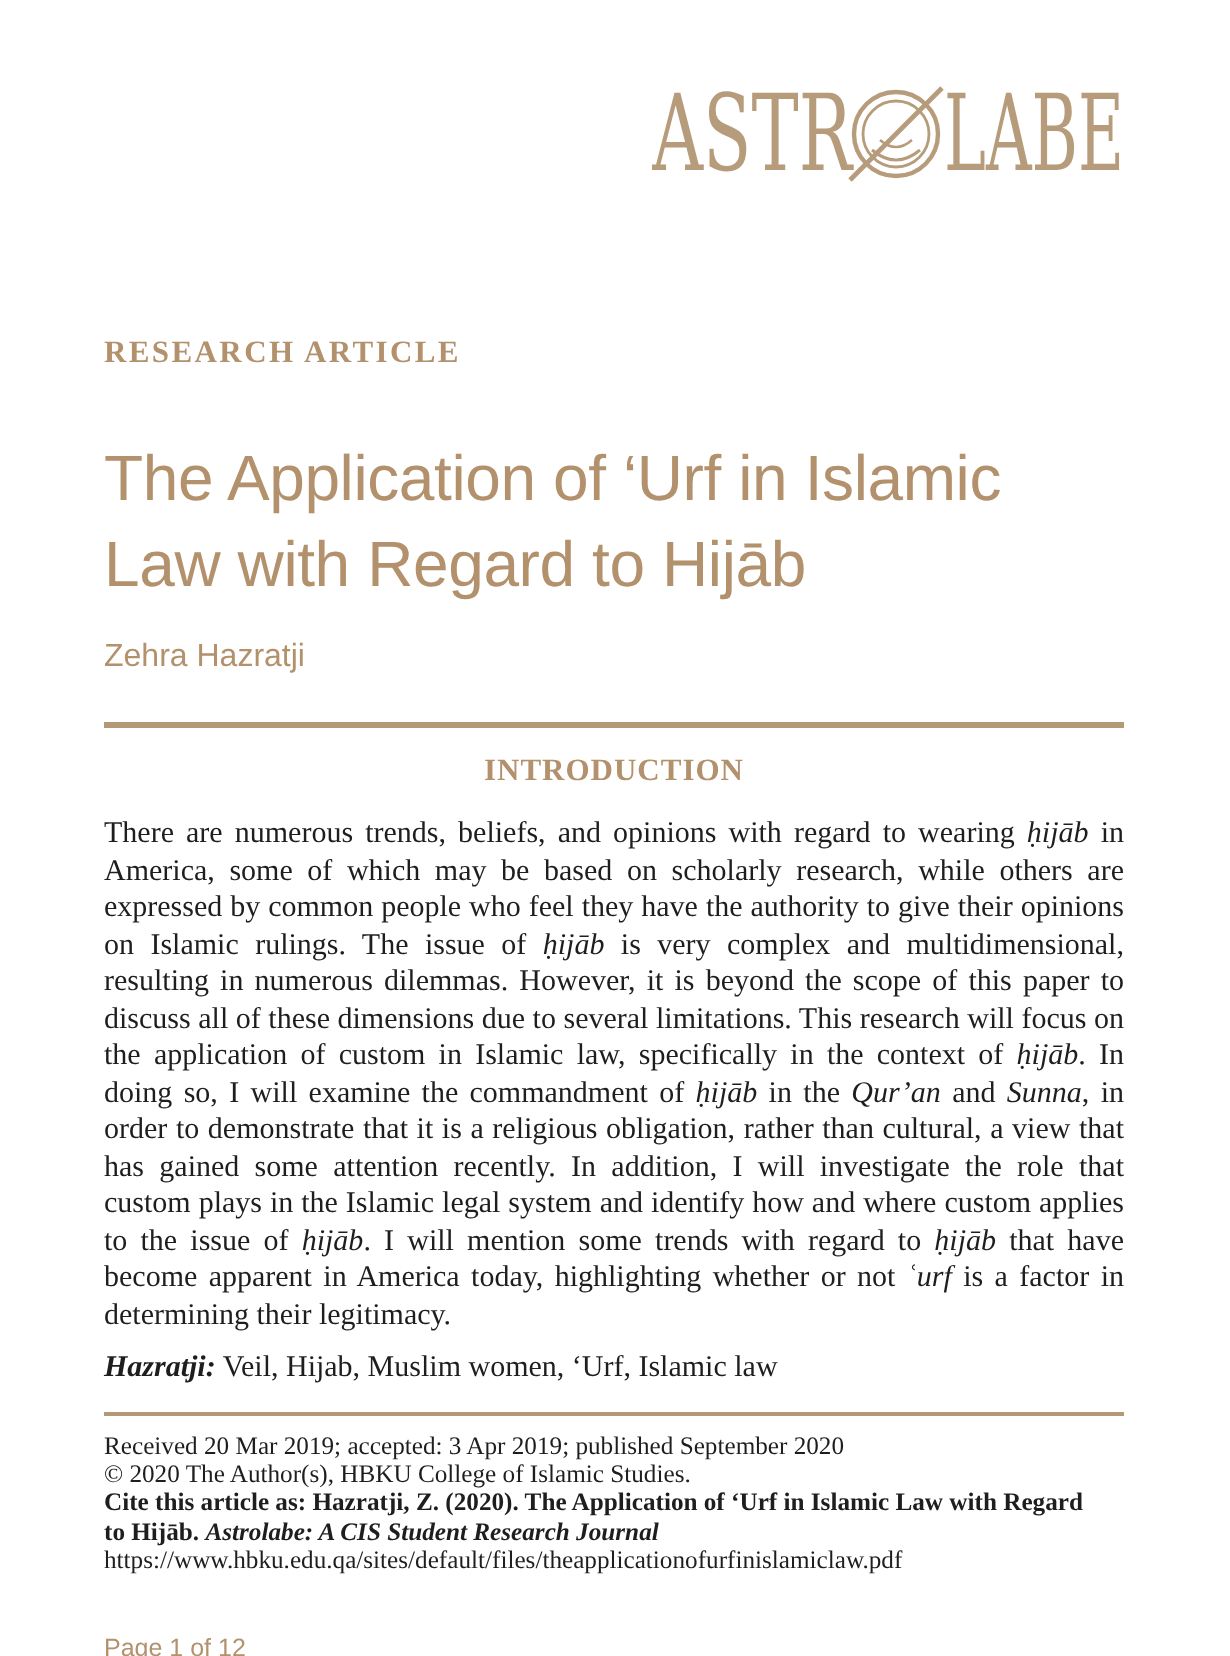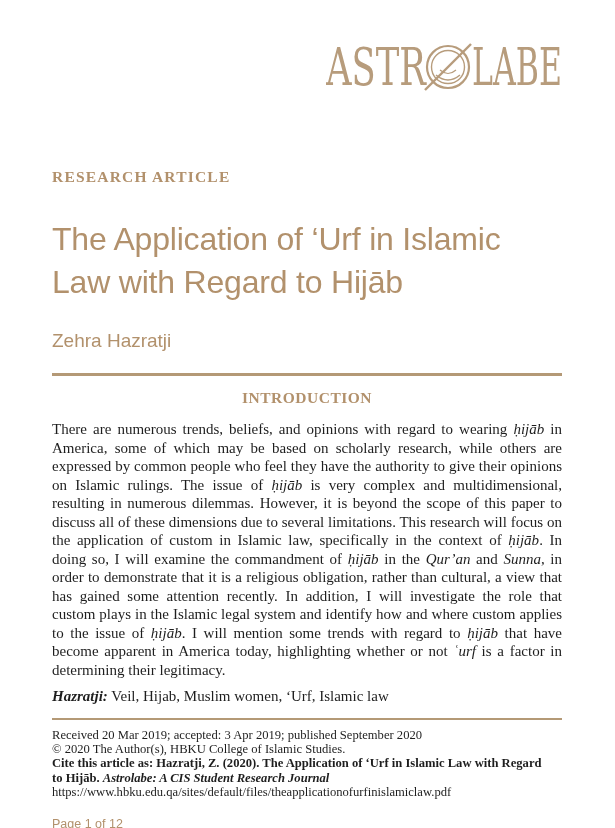--- a/index.html
+++ b/index.html
@@ -35,23 +35,23 @@
   }
   .title{
     margin:32px 0 0;
     font-family:"Liberation Sans","DejaVu Sans",sans-serif;
     font-weight:normal;font-size:32px;line-height:43px;
     letter-spacing:-0.2px;
     color:var(--accent);
     white-space:pre-line;
   }
   .author{
-    margin-top:26px;
+    margin-top:14px;
     font-family:"Liberation Sans","DejaVu Sans",sans-serif;
-    font-size:19px;line-height:22px;
+    font-size:16px;line-height:22px;
     color:var(--accent);
   }
   .rule{
     border:0;margin:21px 0 0;
     height:3px;width:100%;
     background:var(--rule);
   }
   .rule.thin{height:2px;margin-top:13px;}
   .section-heading{
     margin:12px 0 0;

